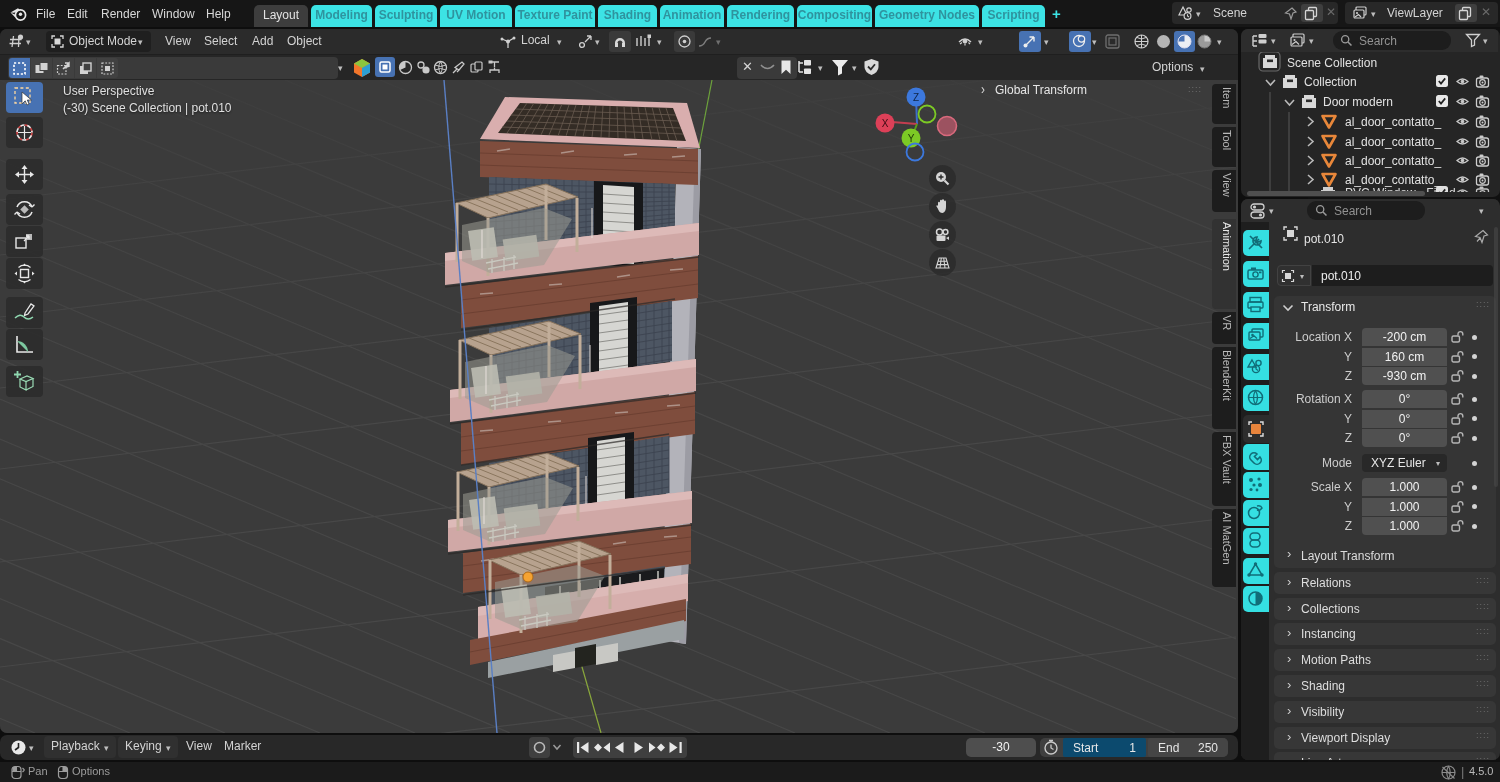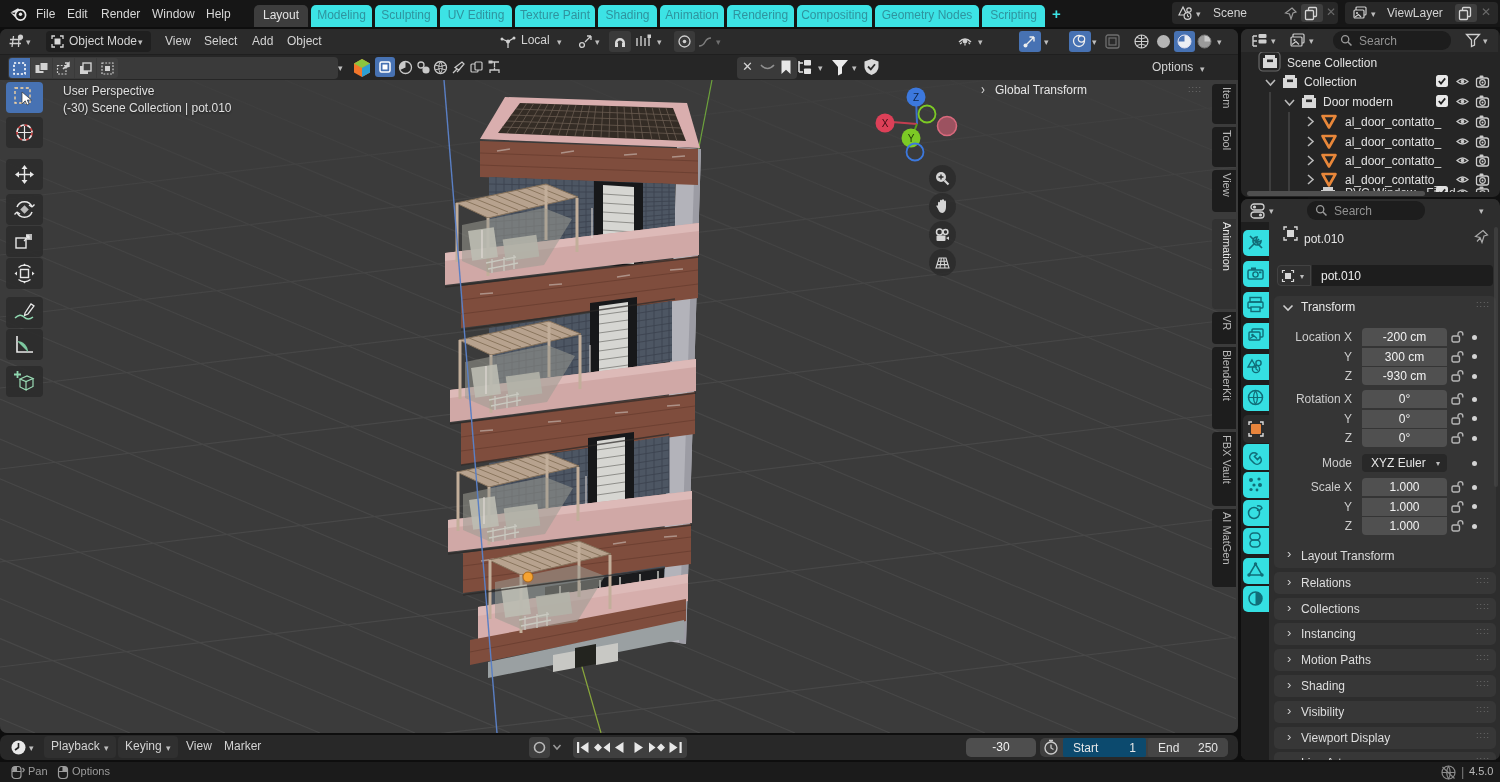--- a/index.html
+++ b/index.html
@@ -5,21 +5,21 @@
   * { margin:0; padding:0; box-sizing:border-box; }
   html,body { width:1500px; height:782px; overflow:hidden; background:#101010;
     font-family:"Liberation Sans", sans-serif; }
   .abs { position:absolute; }
   #stage { position:relative; width:1308px; height:782px; background:#0e0e0e; }
   
   #topbar { left:0; top:0; width:1500px; height:27px; background:#161616; }
   .menu { color:#d8d8d8; font-size:12px; top:7px; }
   .wtab { top:5px; height:22px; border-radius:5px 5px 0 0; font-size:12px;
           line-height:21px; text-align:center; }
-  .wtab.cy { background:#3ce3e5; color:#2f939e; font-weight:normal; }
+  .wtab.cy { background:#3ce3e5; color:#2f939e; font-weight:bold; }
   .wtab.act { background:#3d3d3d; color:#e3e3e3; }
   
   #vp-ed { left:0px; top:29px; width:1238px; height:704px; background:#2b2b2b; border-radius:7px; overflow:hidden; }
   #tl-ed { left:0px; top:735px; width:1238px; height:25px; background:#282828; border-radius:7px; overflow:hidden; }
   #ol-ed { left:1241px; top:29px; width:259px; height:168px; background:#252525; border-radius:7px; overflow:hidden; }
   #pr-ed { left:1241px; top:199px; width:259px; height:561px; background:#2d2d2d; border-radius:7px; overflow:hidden; }
   #status { left:0; top:762px; width:1500px; height:20px; background:#1b1b1b; color:#9c9c9c; font-size:11px; }
   
   #vhead { left:0; top:0; width:1238px; height:25px; background:#2b2b2b; }
   #thead { left:0; top:25px; width:1238px; height:26px; background:#262626; border-top:1px solid #1f1f1f;}
@@ -51,21 +51,21 @@
       <path d="M1.5 8.5 L7 11 L6.3 13.5 Z" fill="#e8e8e8"></path>
     </svg>
     <div class="abs menu" style="left:36px">File</div>
     <div class="abs menu" style="left:67px">Edit</div>
     <div class="abs menu" style="left:101px">Render</div>
     <div class="abs menu" style="left:152px">Window</div>
     <div class="abs menu" style="left:206px">Help</div>
     <div class="abs wtab act" style="left:254px;width:54px">Layout</div>
     <div class="abs wtab cy" style="left:311px;width:61px">Modeling</div>
     <div class="abs wtab cy" style="left:375px;width:62px">Sculpting</div>
-    <div class="abs wtab cy" style="left:440px;width:72px">UV Editing</div>
+    <div class="abs wtab cy" style="left:440px;width:72px">UV Motion</div>
     <div class="abs wtab cy" style="left:515px;width:80px">Texture Paint</div>
     <div class="abs wtab cy" style="left:598px;width:59px">Shading</div>
     <div class="abs wtab cy" style="left:660px;width:64px">Animation</div>
     <div class="abs wtab cy" style="left:727px;width:67px">Rendering</div>
     <div class="abs wtab cy" style="left:797px;width:75px">Compositing</div>
     <div class="abs wtab cy" style="left:875px;width:104px">Geometry Nodes</div>
     <div class="abs wtab cy" style="left:982px;width:63px">Scripting</div>
     <div class="abs" style="left:1052px;top:5px;color:#3ce3e5;font-size:15px;font-weight:bold">+</div>
 
     <div class="abs" style="left:1172px;top:2px;width:166px;height:22px;background:#282828;border-radius:4px">
@@ -815,21 +815,21 @@
     <div class="abs" style="left:235px;top:100px;color:#6e6e6e;font-size:9px;letter-spacing:1px">::::</div>
     <div>
     <div class="abs" style="left:20px;top:131px;width:91px;text-align:right;color:#cccccc;font-size:12px">Location X</div>
     <div class="abs fld" style="left:121px;top:129px;width:85px;height:18px;line-height:18px;border-radius:4px 4px 0 0;background:#505050;font-size:12px">-200 cm</div>
     <svg class="abs" style="left:210px;top:131.0px" width="14" height="14" viewBox="0 0 14 14">
           <rect x="1" y="6" width="7.5" height="6" rx="1.5" fill="none" stroke="#b5b5b5" stroke-width="1.4"></rect>
           <path d="M7 5.5 L7 4 A 2.4 2.4 0 0 1 11.8 4 L11.8 5.5" fill="none" stroke="#b5b5b5" stroke-width="1.4"></path>
         </svg>
     <div class="abs" style="left:231px;top:135.5px;width:5px;height:5px;border-radius:50%;background:#d3d3d3"></div>
     <div class="abs" style="left:20px;top:150.5px;width:91px;text-align:right;color:#cccccc;font-size:12px">Y</div>
-    <div class="abs fld" style="left:121px;top:148.5px;width:85px;height:18px;line-height:18px;border-radius:0;background:#505050;font-size:12px">300 cm</div>
+    <div class="abs fld" style="left:121px;top:148.5px;width:85px;height:18px;line-height:18px;border-radius:0;background:#505050;font-size:12px">160 cm</div>
     <svg class="abs" style="left:210px;top:150.5px" width="14" height="14" viewBox="0 0 14 14">
           <rect x="1" y="6" width="7.5" height="6" rx="1.5" fill="none" stroke="#b5b5b5" stroke-width="1.4"></rect>
           <path d="M7 5.5 L7 4 A 2.4 2.4 0 0 1 11.8 4 L11.8 5.5" fill="none" stroke="#b5b5b5" stroke-width="1.4"></path>
         </svg>
     <div class="abs" style="left:231px;top:155.0px;width:5px;height:5px;border-radius:50%;background:#d3d3d3"></div>
     <div class="abs" style="left:20px;top:170px;width:91px;text-align:right;color:#cccccc;font-size:12px">Z</div>
     <div class="abs fld" style="left:121px;top:168px;width:85px;height:18px;line-height:18px;border-radius:0 0 4px 4px;background:#505050;font-size:12px">-930 cm</div>
     <svg class="abs" style="left:210px;top:170.0px" width="14" height="14" viewBox="0 0 14 14">
           <rect x="1" y="6" width="7.5" height="6" rx="1.5" fill="none" stroke="#b5b5b5" stroke-width="1.4"></rect>
           <path d="M7 5.5 L7 4 A 2.4 2.4 0 0 1 11.8 4 L11.8 5.5" fill="none" stroke="#b5b5b5" stroke-width="1.4"></path>

